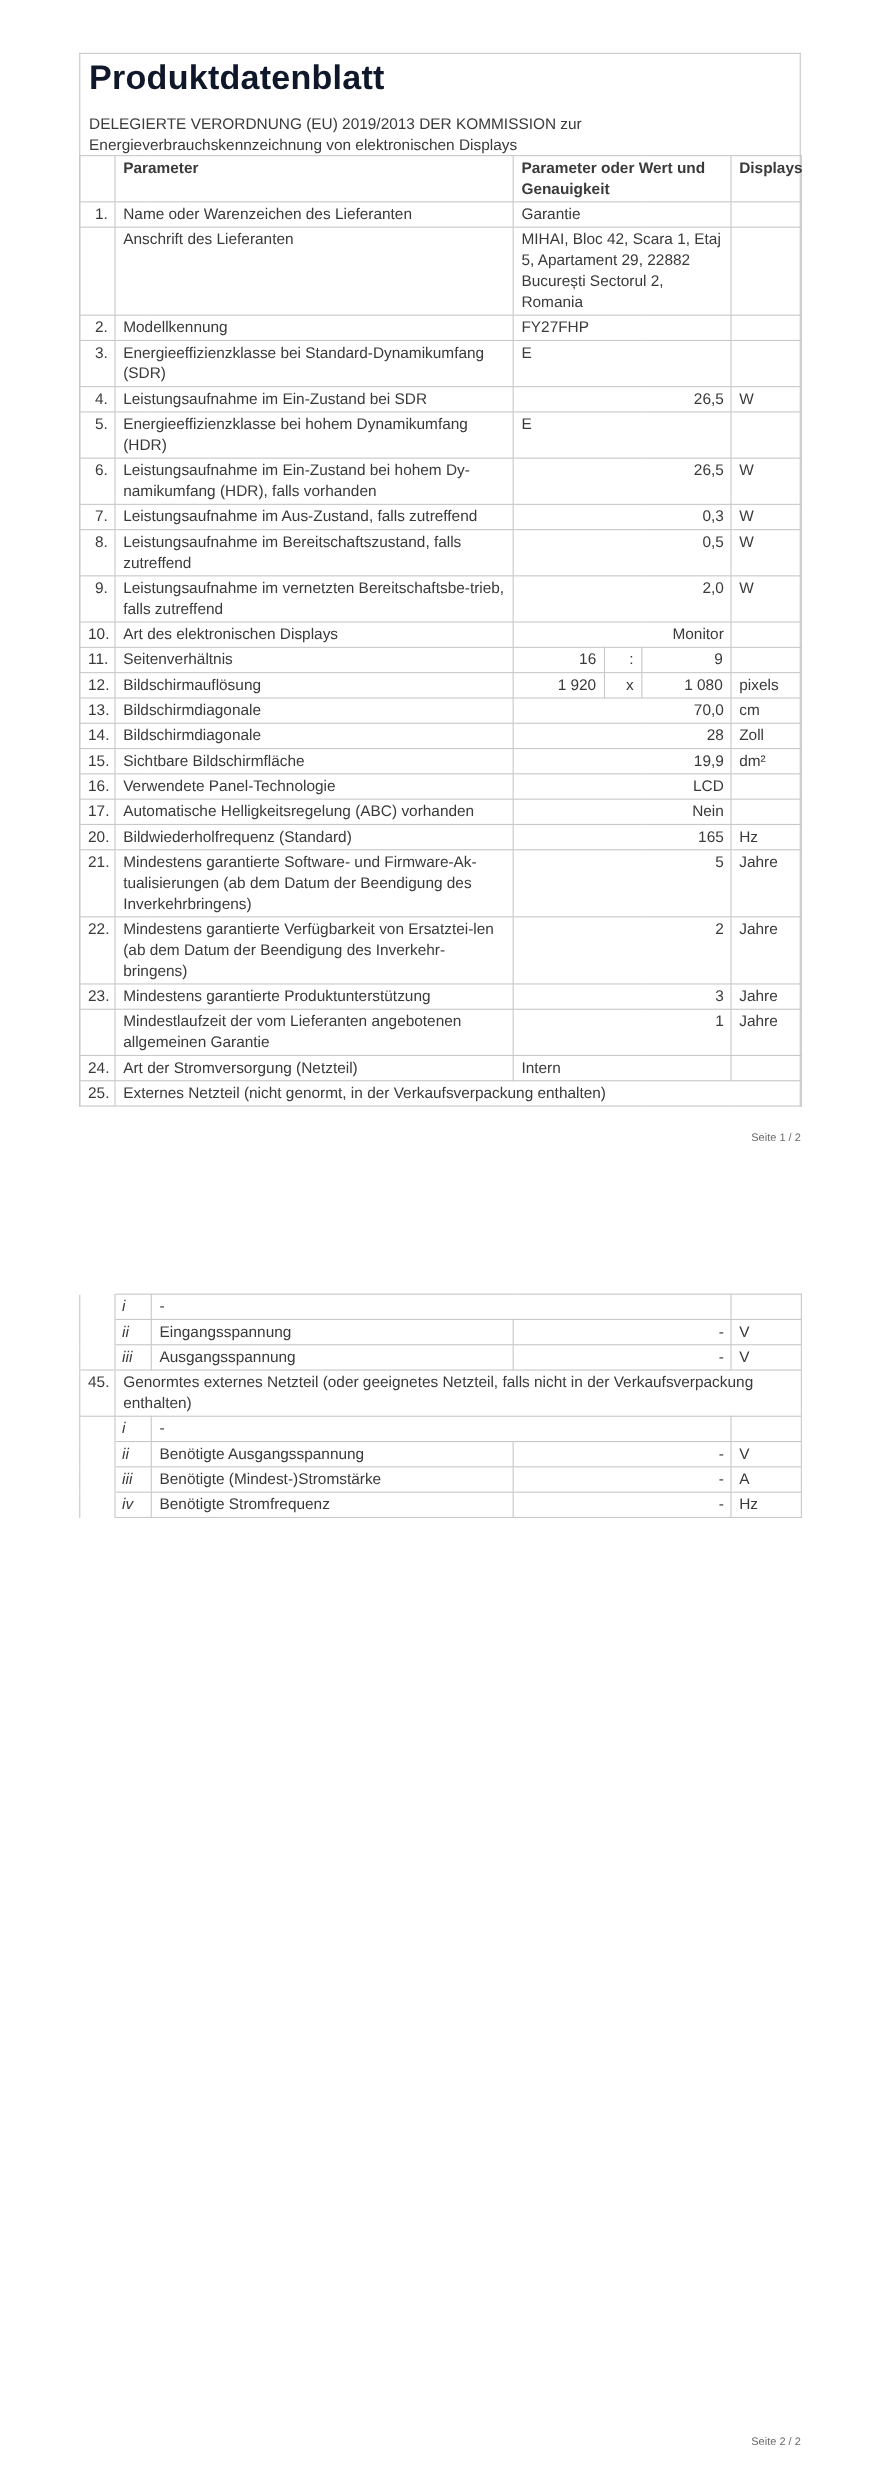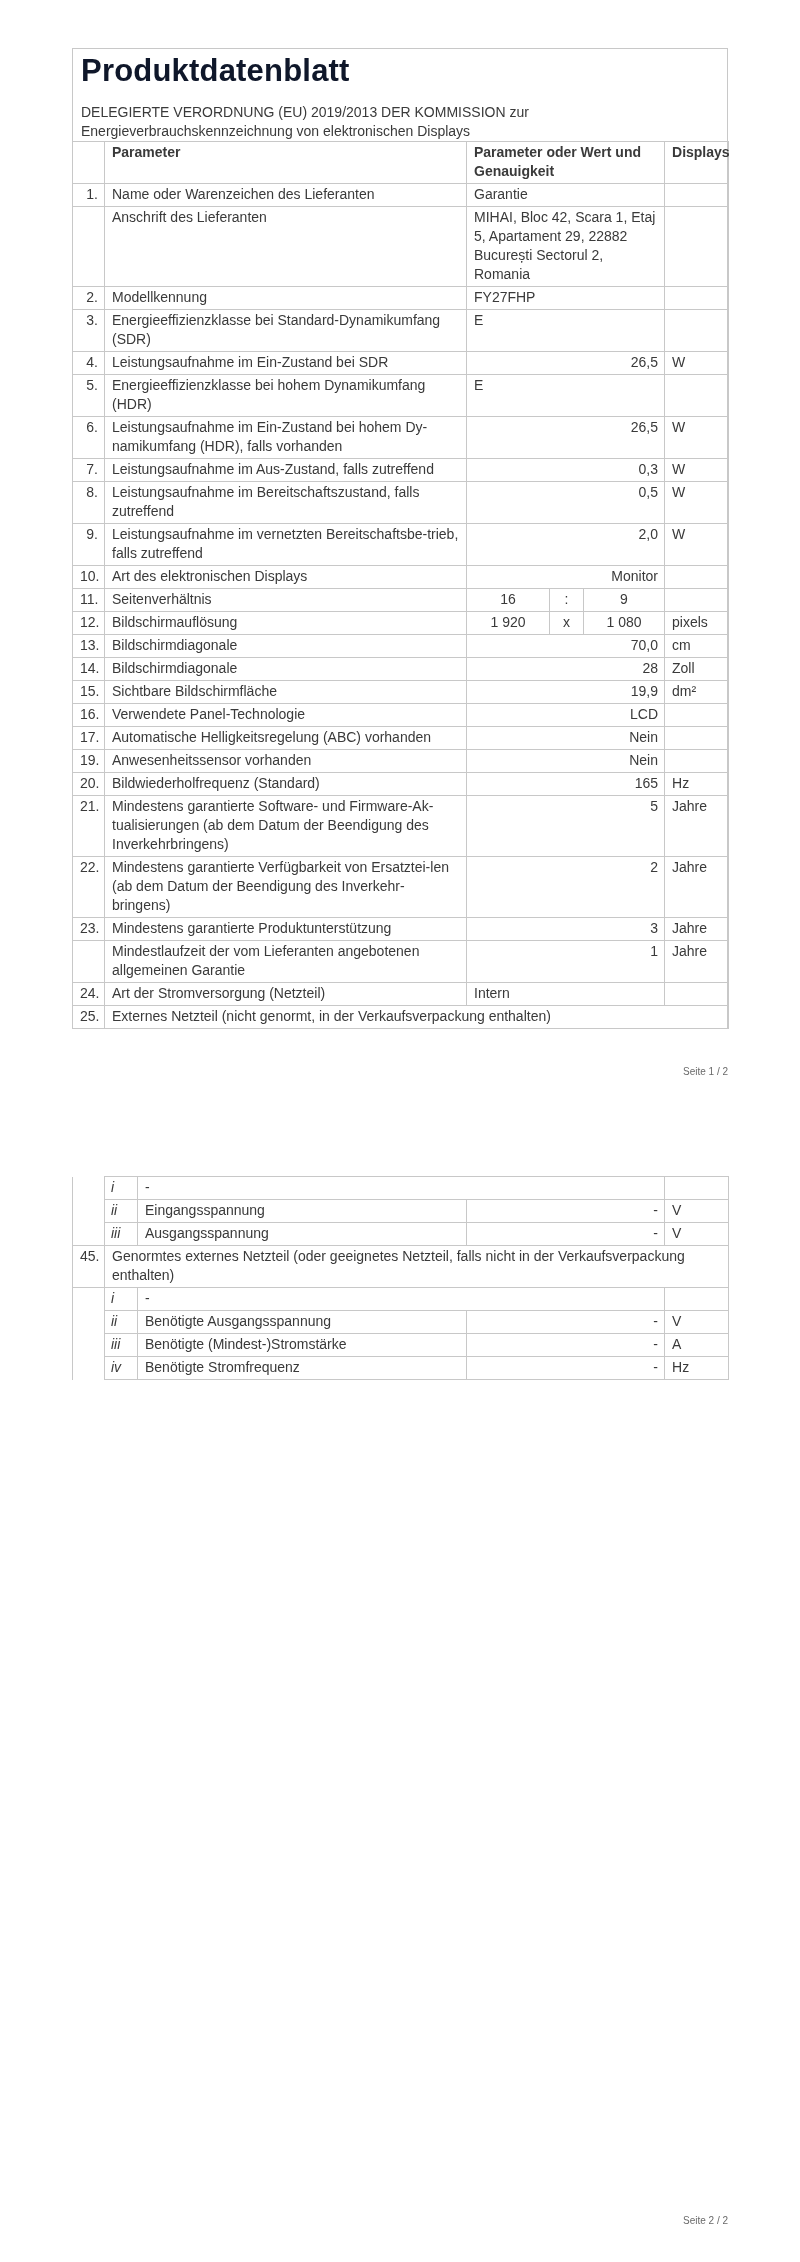--- a/index.html
+++ b/index.html
@@ -6,21 +6,21 @@
   body { width: 800px; height: 2262px; position: relative; font-family: "Liberation Sans", sans-serif; color: #3a3a3a; }
   .page { position: absolute; left: 0; width: 800px; }
   #page1 { top: 0; height: 1130px; }
   #page2 { top: 1130px; height: 1132px; }
   .frame { position: absolute; left: 72px; width: 656px; border: 1px solid #c8c8c8; border-bottom: none; box-sizing: border-box; }
   .title { font-size: 31px; font-weight: bold; color: #0f172a; padding: 4px 0 0 8px; height: 42px; letter-spacing: 0.2px; }
   .subtitle { font-size: 14px; line-height: 19px; padding: 8px 8px 4px 8px; color: #3a3a3a; height: 46px; box-sizing: border-box; }
   table { border-collapse: collapse; width: 656px; table-layout: fixed; font-size: 14px; }
   td { border: 1px solid #c8c8c8; padding: 1px 7px 2px 7px; vertical-align: top; line-height: 19px; color: #3a3a3a; }
   td.num { text-align: right; padding-right: 6px; }
-  td.center { text-align: center; }
+  td.center { text-align: right; }
   td.hdr { font-weight: bold; }
   td.sub { font-style: italic; padding-left: 6px; }
   .footer { position: absolute; right: 72px; font-size: 10px; color: #6a6a6a; }
 </style>
 </head>
 <body>
 
 <div class="page" id="page1">
   <div class="frame" style="top:48px;">
     <div class="title">Produktdatenblatt</div>
@@ -153,26 +153,20 @@
             <td class="num" colspan="3">LCD</td>
             <td></td>
           </tr>
           <tr>
             <td class="num">17.</td>
             <td colspan="2">Automatische Helligkeitsregelung (ABC) vorhanden</td>
             <td class="num" colspan="3">Nein</td>
             <td></td>
           </tr>
           <tr>
-            <td class="num">19.</td>
-            <td colspan="2">Anwesenheitssensor vorhanden</td>
-            <td class="num" colspan="3">Nein</td>
-            <td></td>
-          </tr>
-          <tr>
             <td class="num">20.</td>
             <td colspan="2">Bildwiederholfrequenz (Standard)</td>
             <td class="num" colspan="3">165</td>
             <td>Hz</td>
           </tr>
           <tr>
             <td class="num">21.</td>
             <td colspan="2">Mindestens garantierte Software- und Firmware-Ak-tualisierungen (ab dem Datum der Beendigung des Inverkehrbringens)</td>
             <td class="num" colspan="3">5</td>
             <td>Jahre</td>
@@ -201,21 +195,21 @@
             <td colspan="3">Intern</td>
             <td></td>
           </tr>
           <tr>
             <td class="num">25.</td>
             <td colspan="6">Externes Netzteil (nicht genormt, in der Verkaufsverpackung enthalten)</td>
           </tr>
         </tbody>
     </table>
   </div>
-  <div class="footer" style="top:1066px;">Seite 1 / 2</div>
+  <div class="footer" style="top:1029px;">Seite 1 / 2</div>
 </div>
 
 <div class="page" id="page2">
   <div style="position:absolute; left:72px; top:46px; width:656px;">
     <table>
       <colgroup>
         <col style="width:32px">
           <col style="width:33px">
           <col style="width:329px">
         <col style="width:198px">

